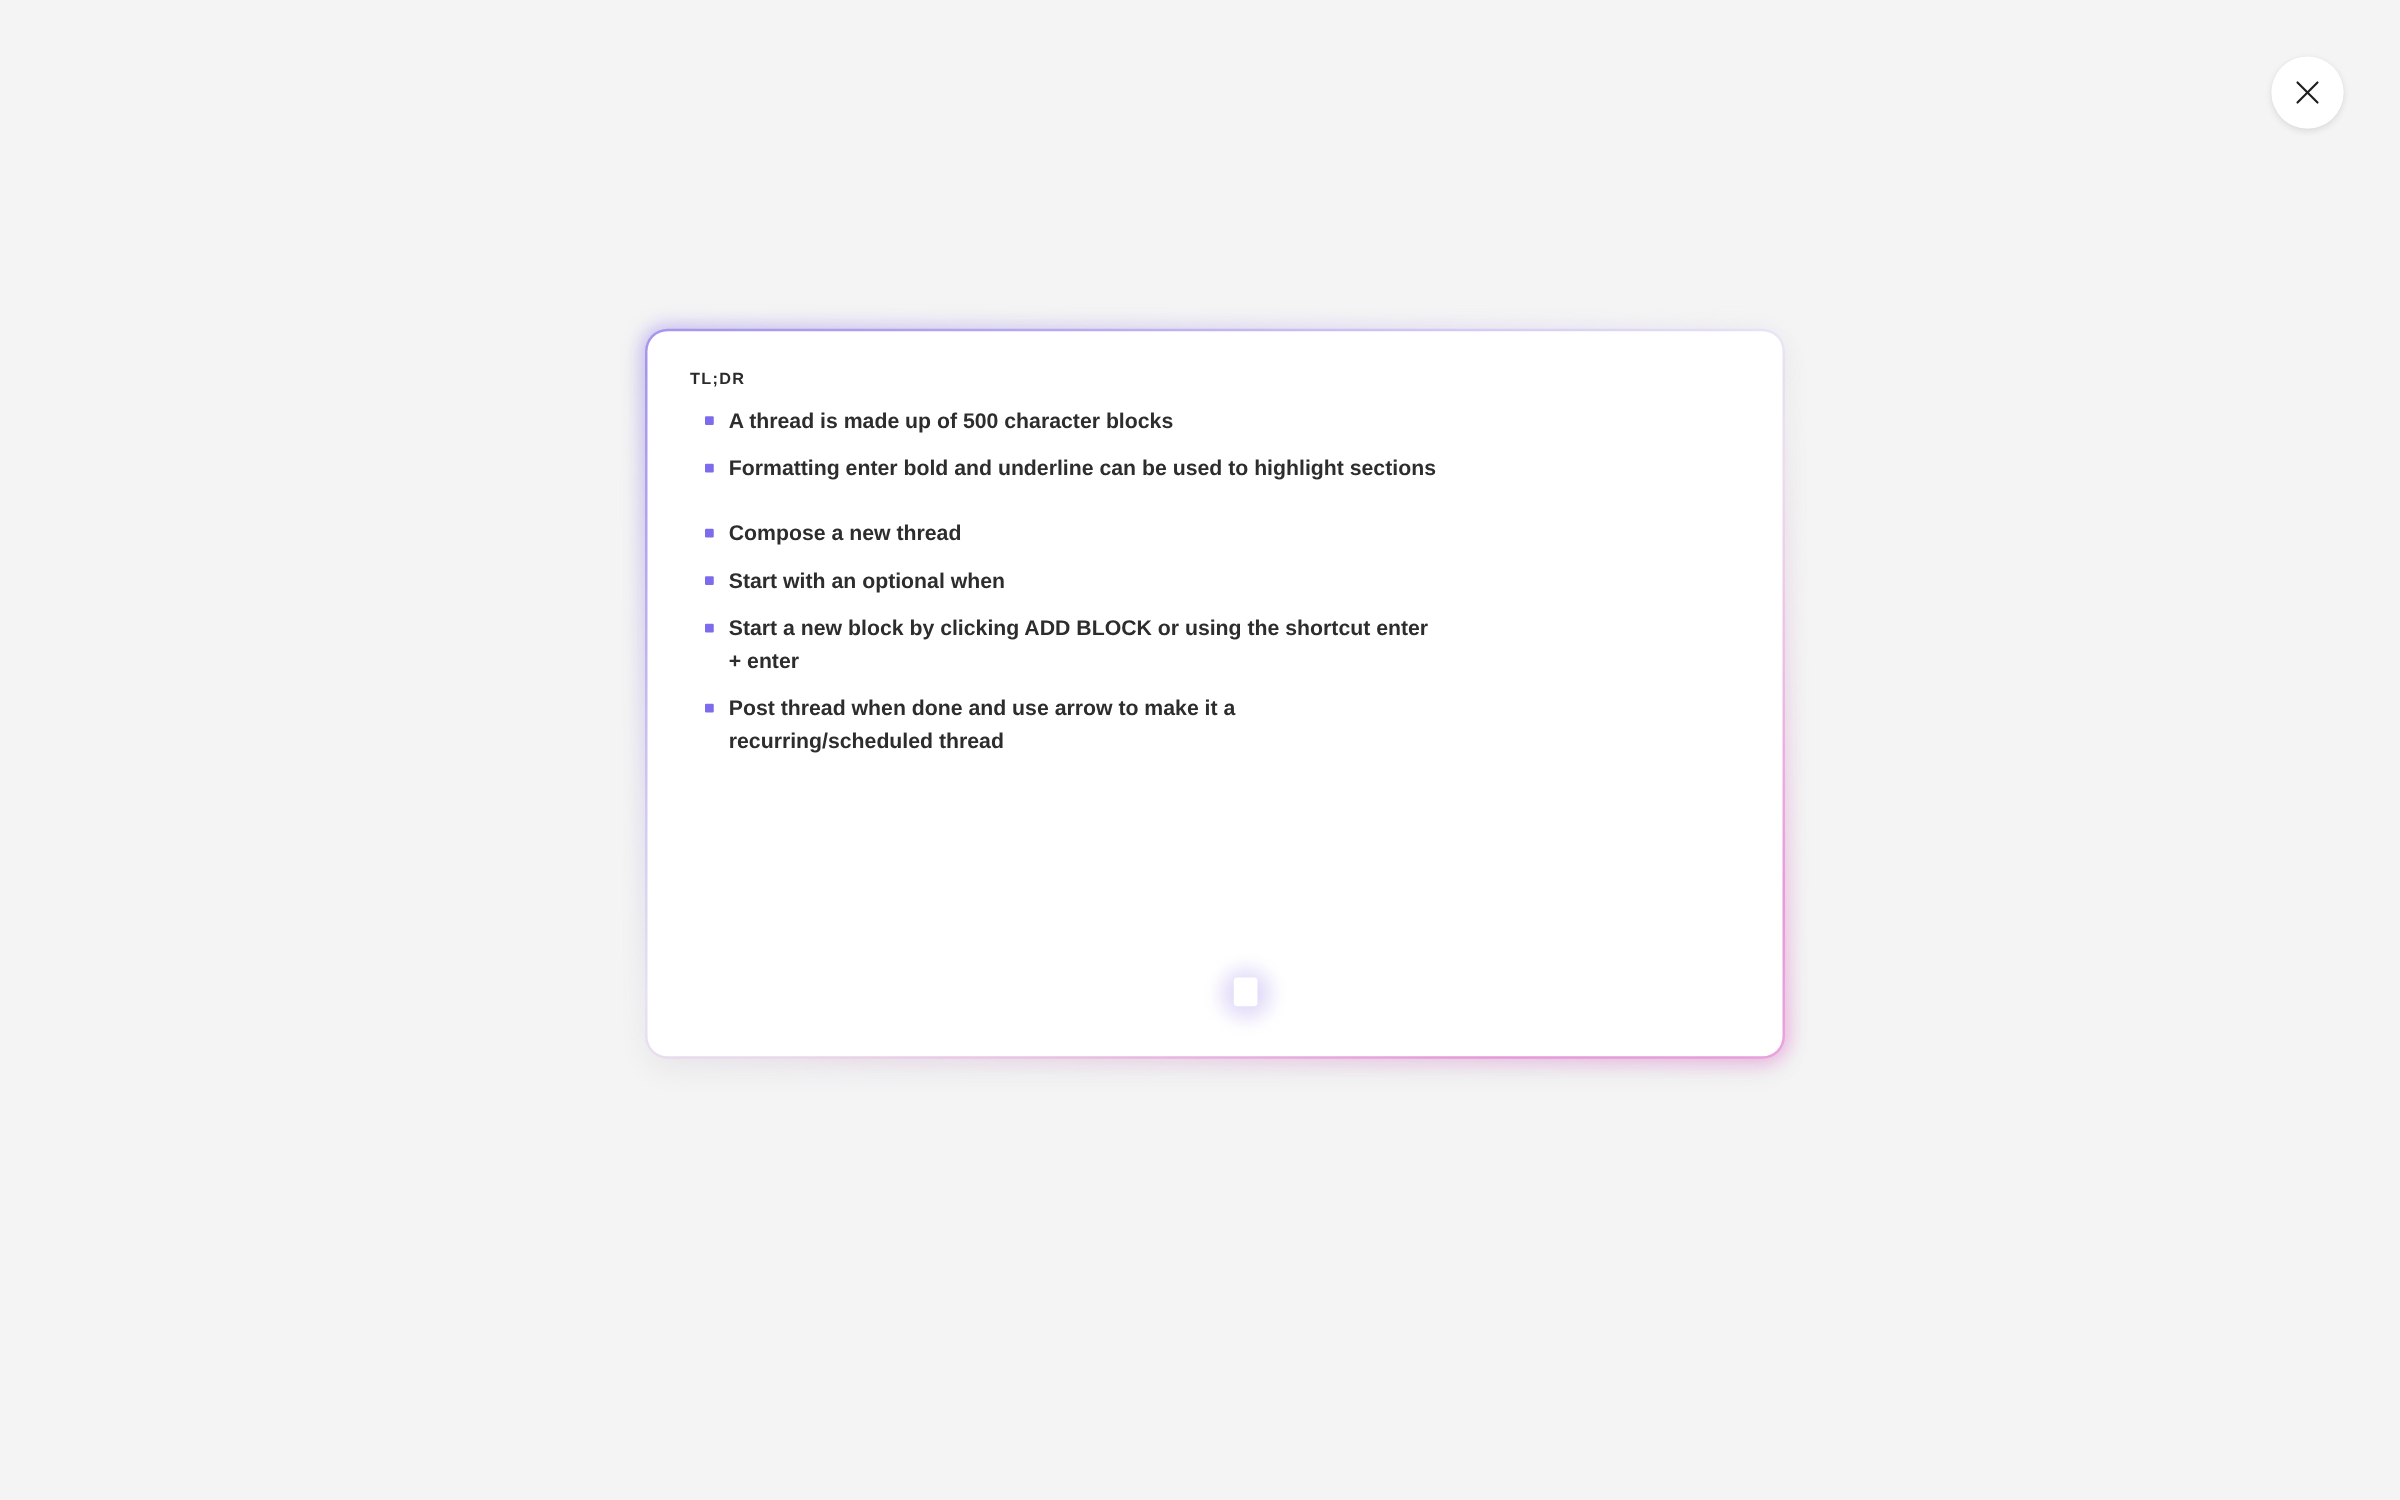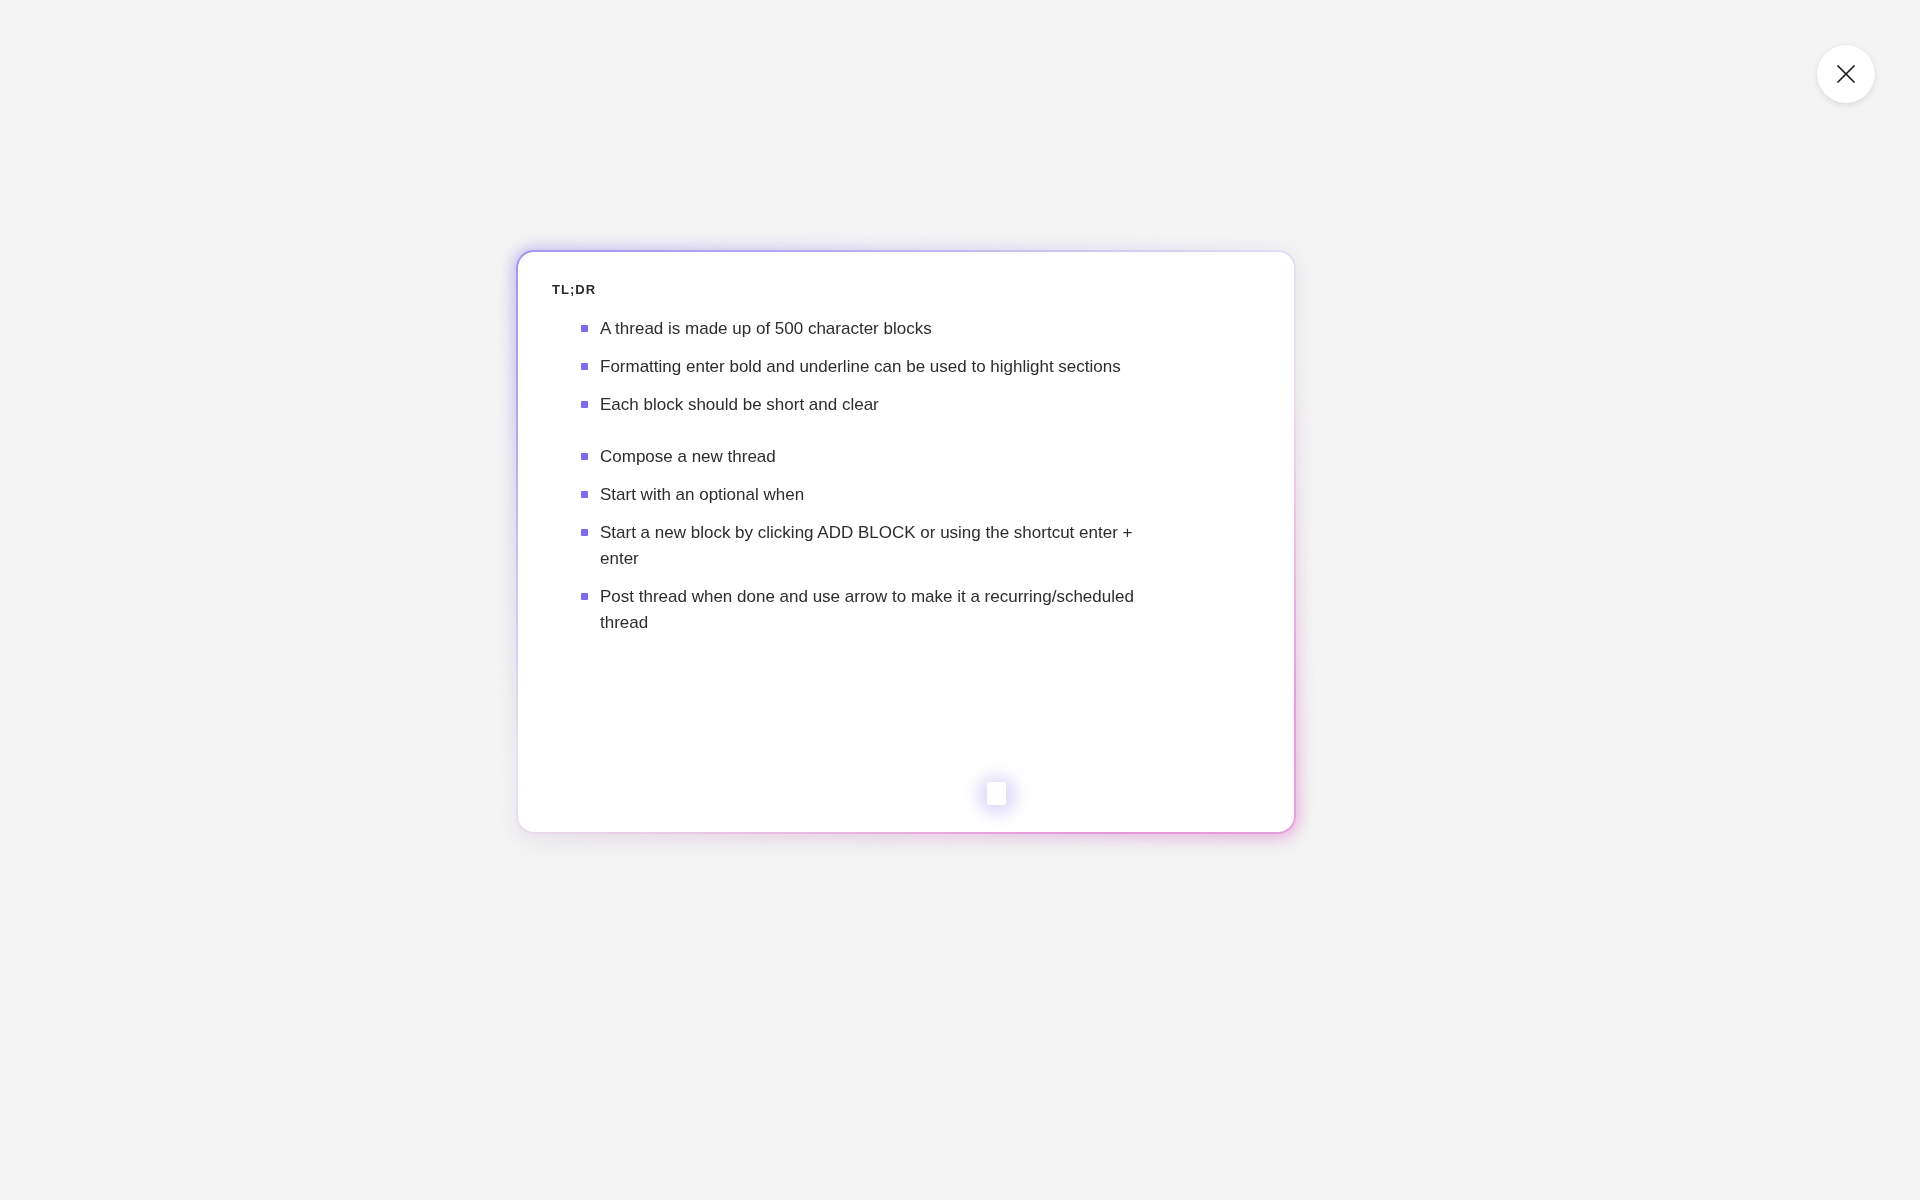--- a/index.html
+++ b/index.html
@@ -35,22 +35,22 @@
     padding: 0;
   }
   .close-button svg {
     display: block;
   }
 
   
   .card-wrap {
     position: absolute;
     left: 518px;
-    top: 252px;
-    width: 776px;
+    top: 265px;
+    width: 908px;
     height: 580px;
   }
   
   .card-gradient {
     position: absolute;
     inset: -2px;
     border-radius: 18px;
     background: linear-gradient(150deg,
         #a897ef 0%,
         #b9a9f3 16%,
@@ -97,22 +97,23 @@
     color: #2b2b2b;
     text-transform: uppercase;
     margin: 0 0 6px 0;
     line-height: 1.3;
   }
   .section + .section {
     margin-top: 26px;
   }
   .bullet-list {
     list-style: none;
-    margin: 17px;
+    margin: 0;
     padding: 0;
+    font-weight: bold;
   }
   .bullet-item {
     position: relative;
     padding-left: 31px;
     font-size: 17px;
     line-height: 26px;
     color: #2d2d2d;
     margin-top: 12px;
     max-width: 566px;
   }
@@ -182,24 +183,20 @@
         <div class="section-heading">TL;DR</div>
         <ul class="bullet-list">
           <li class="bullet-item">
             <span class="bullet-marker"></span>
             <span>A thread is made up of 500 character blocks</span>
           </li>
           <li class="bullet-item">
             <span class="bullet-marker"></span>
             <span>Formatting enter bold and underline can be used to highlight sections</span>
           </li>
-          <li class="bullet-item">
-            <span class="bullet-marker"></span>
-            <span>Each block should be short and clear</span>
-          </li>
         </ul>
       </div>
 
       <div class="section">
         <ul class="bullet-list">
           <li class="bullet-item">
             <span class="bullet-marker"></span>
             <span>Compose a new thread</span>
           </li>
           <li class="bullet-item">

